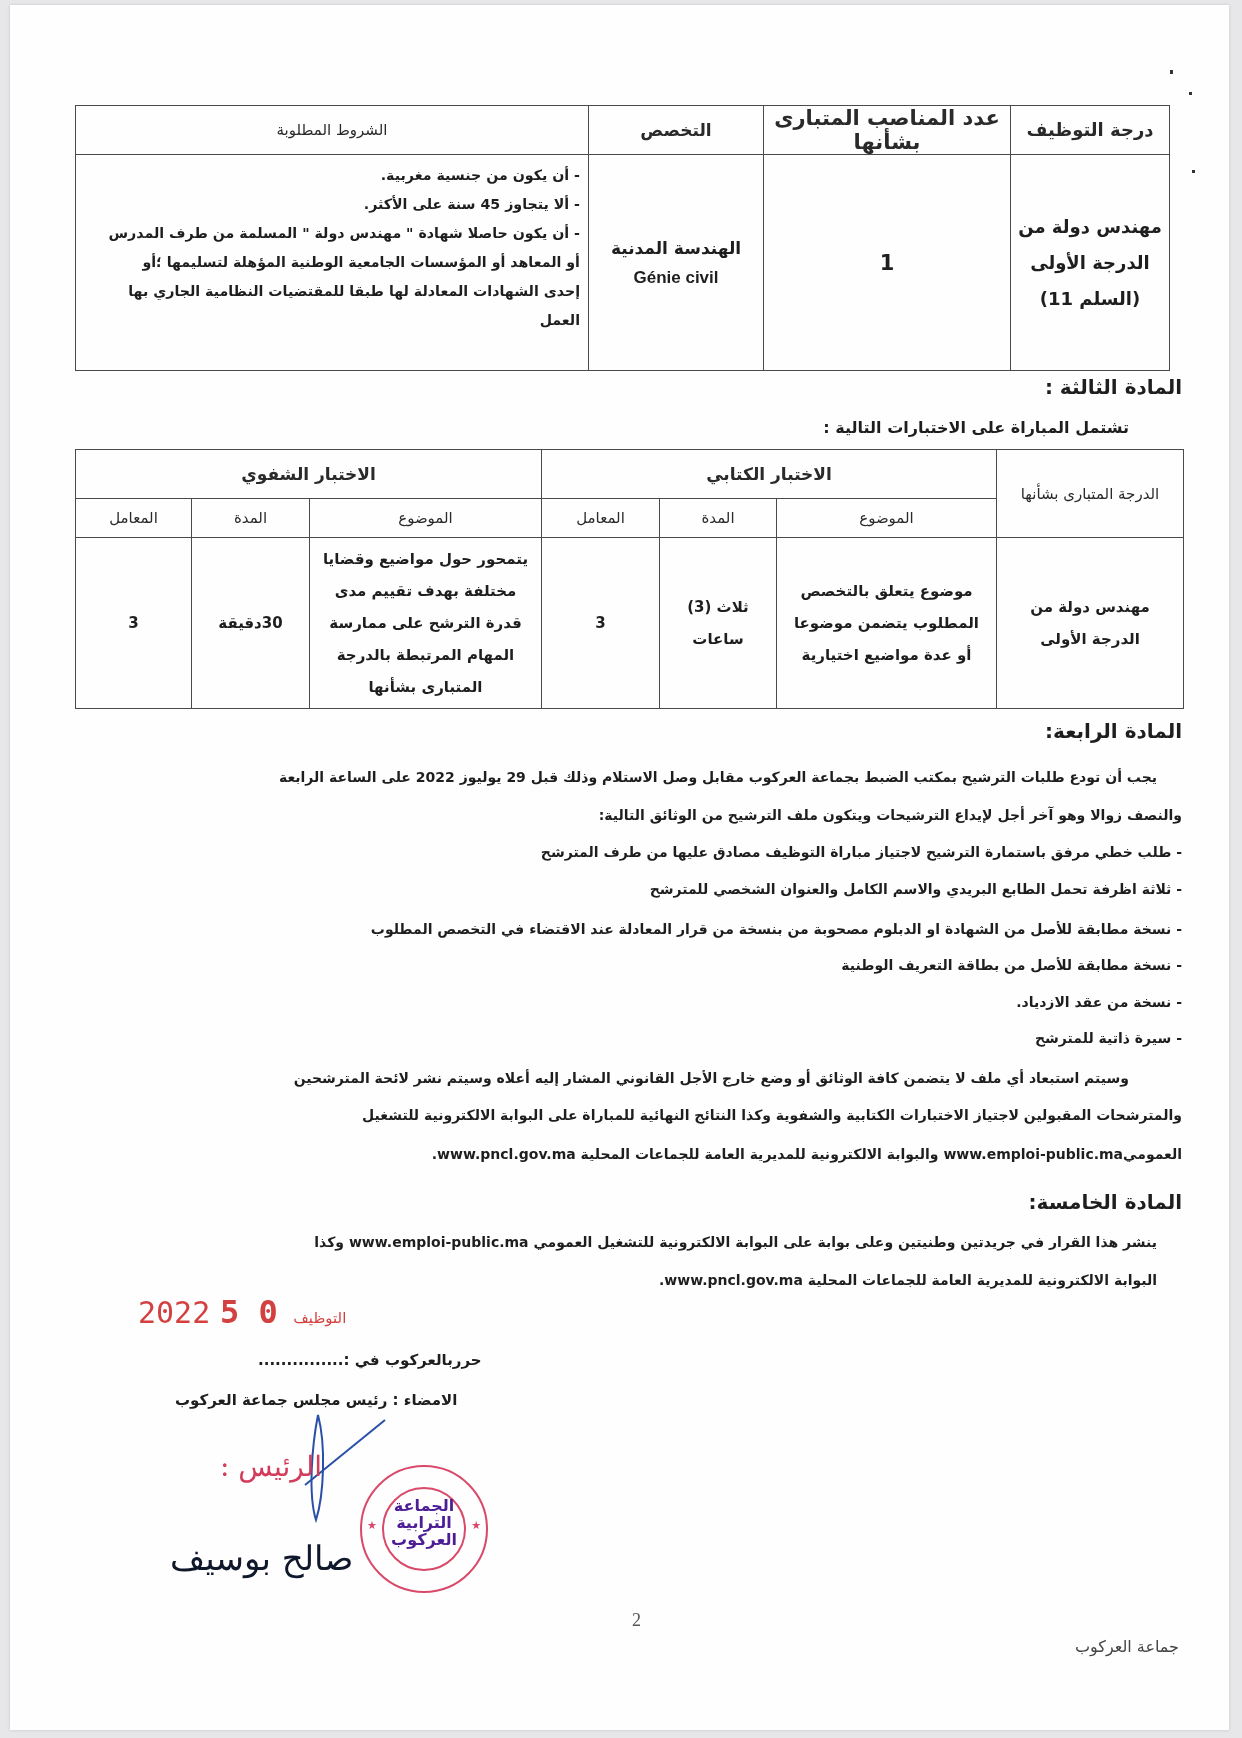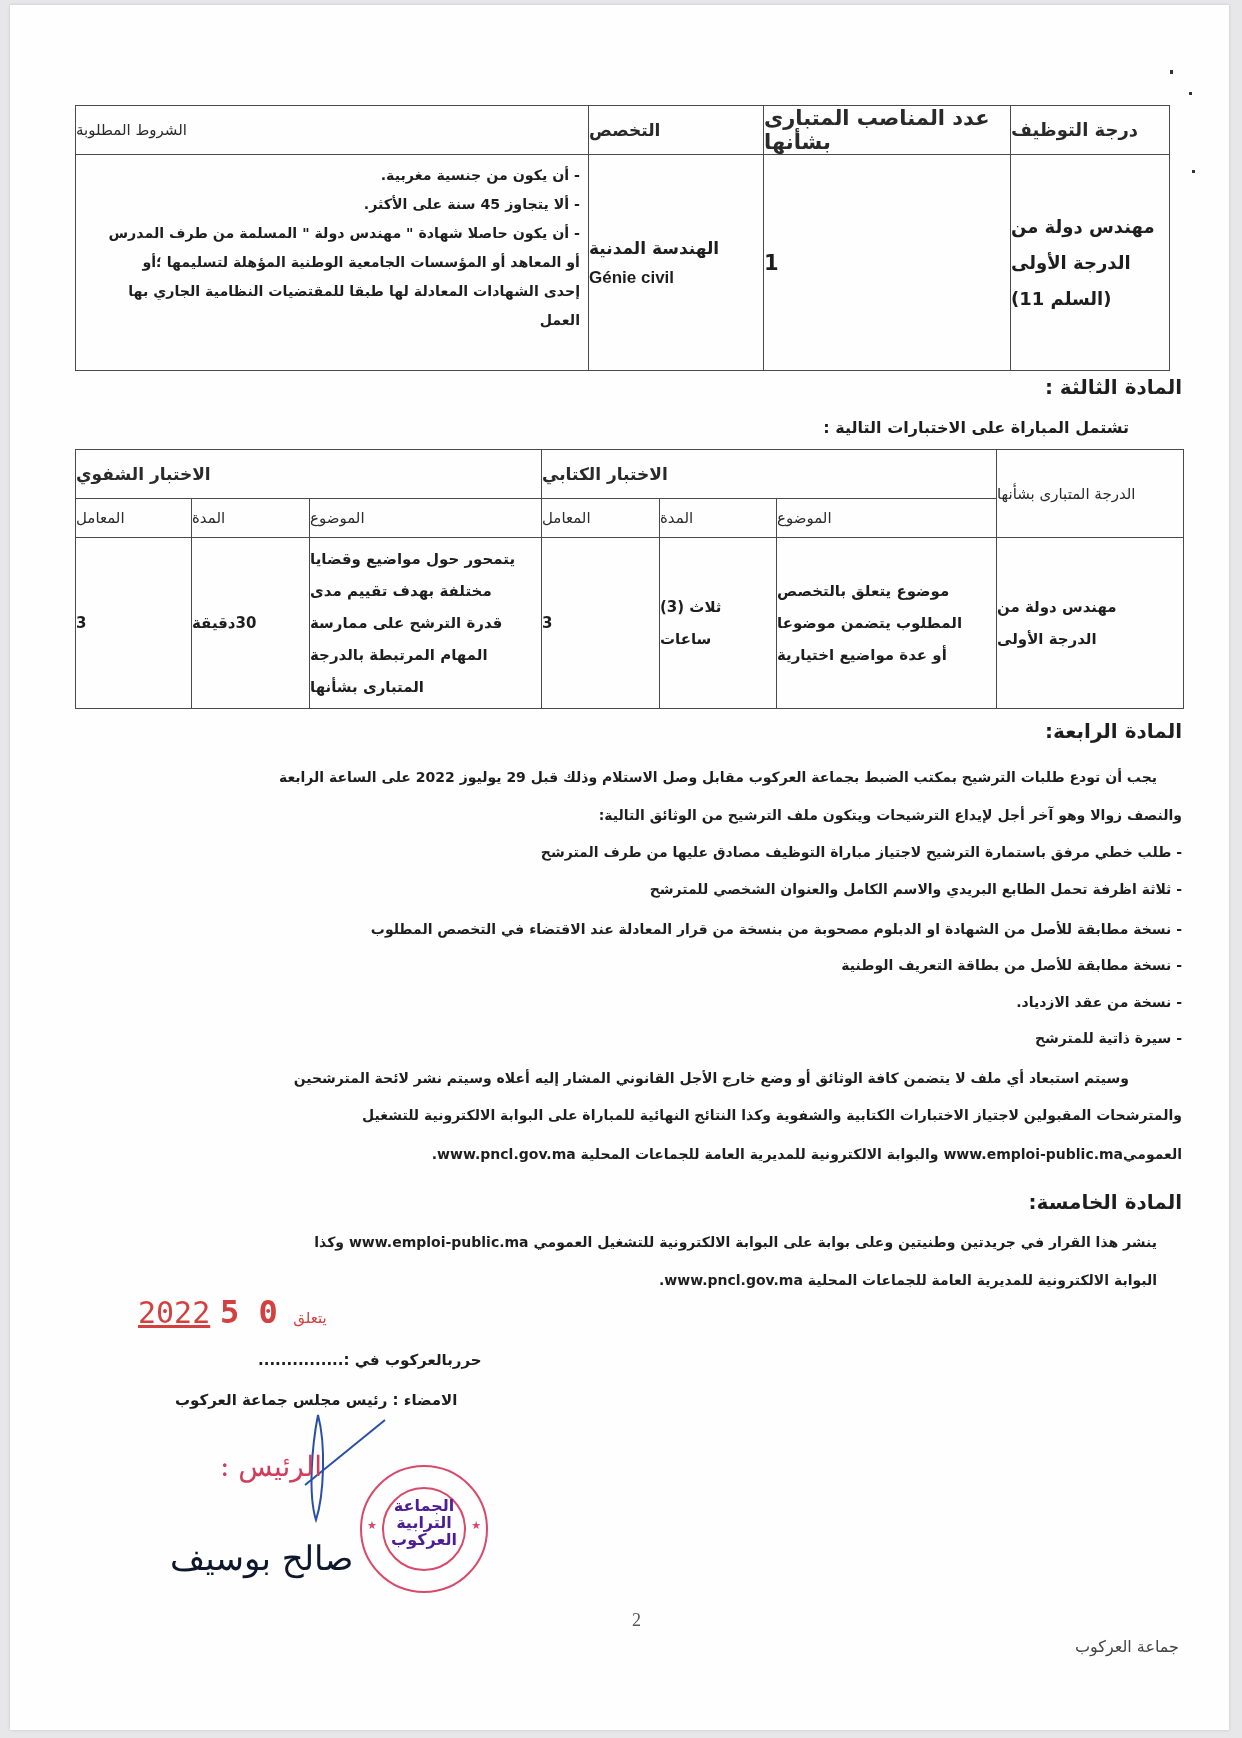--- a/index.html
+++ b/index.html
@@ -8,21 +8,21 @@
     background: #e7e7ea;
     font-family: "DejaVu Sans", sans-serif;
     color: #1e1e1e;
   }
   .page {
     position: absolute; left: 10px; top: 5px; width: 1219px; height: 1725px;
     background: #fefefe; box-shadow: 0 0 3px rgba(0,0,0,0.15);
   }
   .abs { position: absolute; }
   table { border-collapse: collapse; }
-  td, th { border: 1.5px solid #4a4a4a; padding: 0; font-weight: normal; text-align: left; vertical-align: middle; }
+  td, th { border: 1.5px solid #4a4a4a; padding: 0; font-weight: normal; text-align: center; vertical-align: middle; }
 
   
   #t1 { position: absolute; left: 65px; top: 100px; width: 1095px; direction: rtl; font-size: 15px; }
   #t1 th { height: 48px; color: #2a2a2a; font-size: 15px; }
   #t1 td { height: 209px; }
   #t1 .c-grade { width: 158px; font-size: 18px; line-height: 36px; font-weight: bold; }
   #t1 .c-count { width: 246px; font-size: 21px; font-weight: bold; }
   #t1 .c-spec { width: 174px; font-size: 17px; line-height: 30px; font-weight: bold; }
   #t1 .c-cond { text-align: right; padding: 6px 8px 0 8px; font-size: 14.2px; line-height: 29px; vertical-align: top; font-weight: bold; }
   #t1 .c-cond div { white-space: nowrap; }
@@ -137,22 +137,22 @@
   <div class="abs bodytext" style="right:47px;top:1025px;">- سيرة ذاتية للمترشح</div>
   <div class="abs bodytext" style="right:100px;top:1065px;">وسيتم استبعاد أي ملف لا يتضمن كافة الوثائق أو وضع خارج الأجل القانوني المشار إليه أعلاه وسيتم نشر لائحة المترشحين</div>
   <div class="abs bodytext" style="right:47px;top:1141px;">العموميwww.emploi-public.ma والبوابة الالكترونية للمديرية العامة للجماعات المحلية www.pncl.gov.ma.</div>
   <div class="abs bodytext" style="right:47px;top:1102px;">والمترشحات المقبولين لاجتياز الاختبارات الكتابية والشفوية وكذا النتائج النهائية للمباراة على البوابة الالكترونية للتشغيل</div>
 
   <div class="abs article-title" style="right:47px;top:1185px;">المادة الخامسة:</div>
   <div class="abs bodytext" style="right:72px;top:1229px;">ينشر هذا القرار في جريدتين وطنيتين وعلى بوابة على البوابة الالكترونية للتشغيل العمومي www.emploi-public.ma وكذا</div>
   <div class="abs bodytext" style="right:72px;top:1267px;">البوابة الالكترونية للمديرية العامة للجماعات المحلية www.pncl.gov.ma.</div>
 
   <div class="abs stamp-date" style="left:128px;top:1288px;width:200px;height:44px;direction:ltr;white-space:nowrap;">
-    <span style="font-size:30px;letter-spacing:-1px;text-decoration:underline;">2022</span>
-    <span style="font-family:'DejaVu Sans',sans-serif;font-size:15px;margin:0 6px;">يتعلق</span>
+    <span style="font-size:30px;letter-spacing:-1px;">2022</span>
+    <span style="font-family:'DejaVu Sans',sans-serif;font-size:15px;margin:0 6px;">التوظيف</span>
     <span style="font-size:32px;font-weight:bold;">0 5</span>
   </div>
 
   <div class="abs bodytext" style="left:248px;top:1346px;font-size:15px;">حرربالعركوب في :...............</div>
   <div class="abs bodytext" style="left:165px;top:1386px;font-size:15px;">الامضاء  :  رئيس مجلس جماعة العركوب</div>
 
   <svg class="abs" style="left:280px;top:1400px;" width="100" height="130" viewBox="0 0 100 130">
     <path d="M28 10 C 22 40, 18 90, 26 115 C 34 90, 36 40, 28 10 Z" fill="none" stroke="#2a4fa8" stroke-width="2"></path>
     <path d="M15 80 L 95 15" stroke="#2a4fa8" stroke-width="2"></path>
   </svg>

